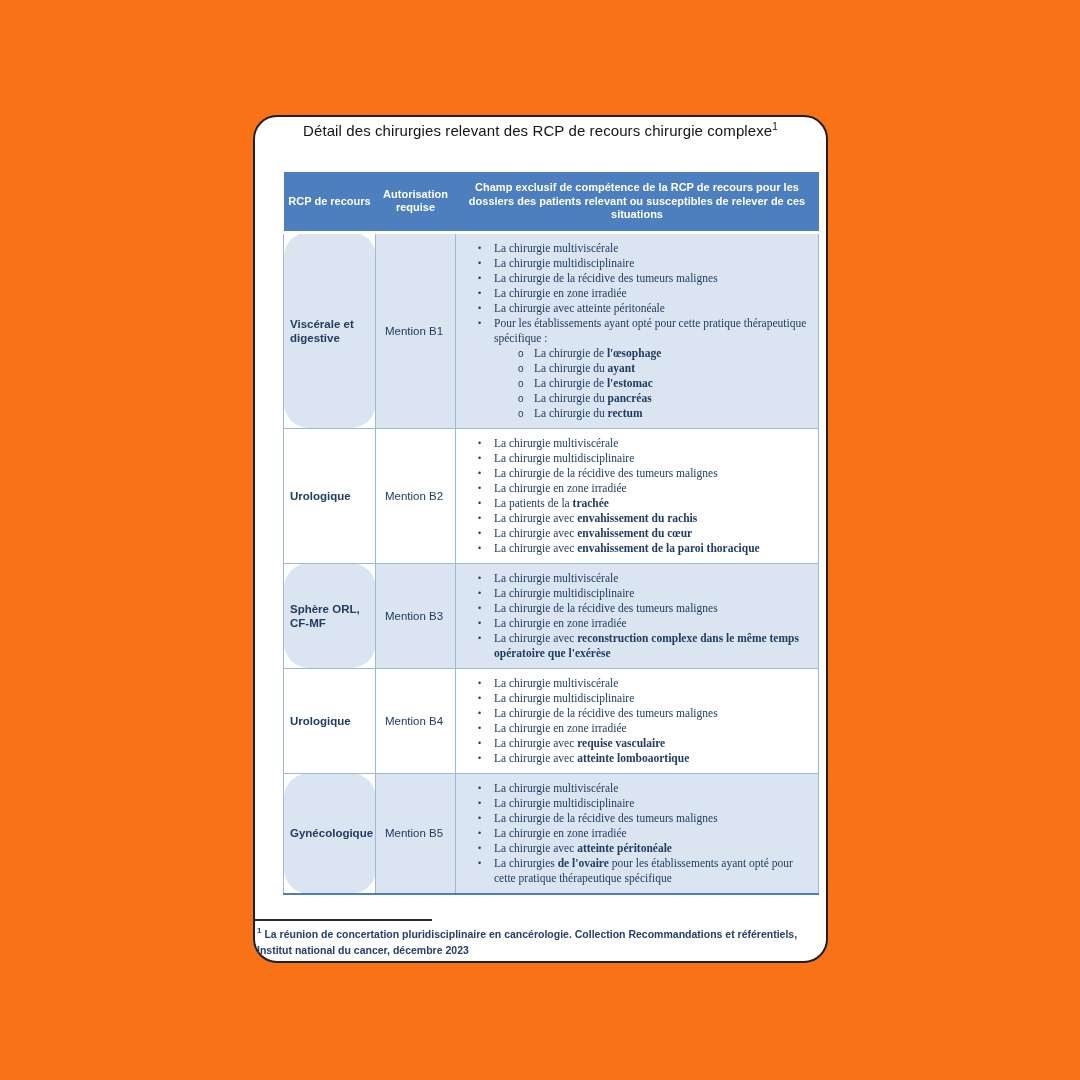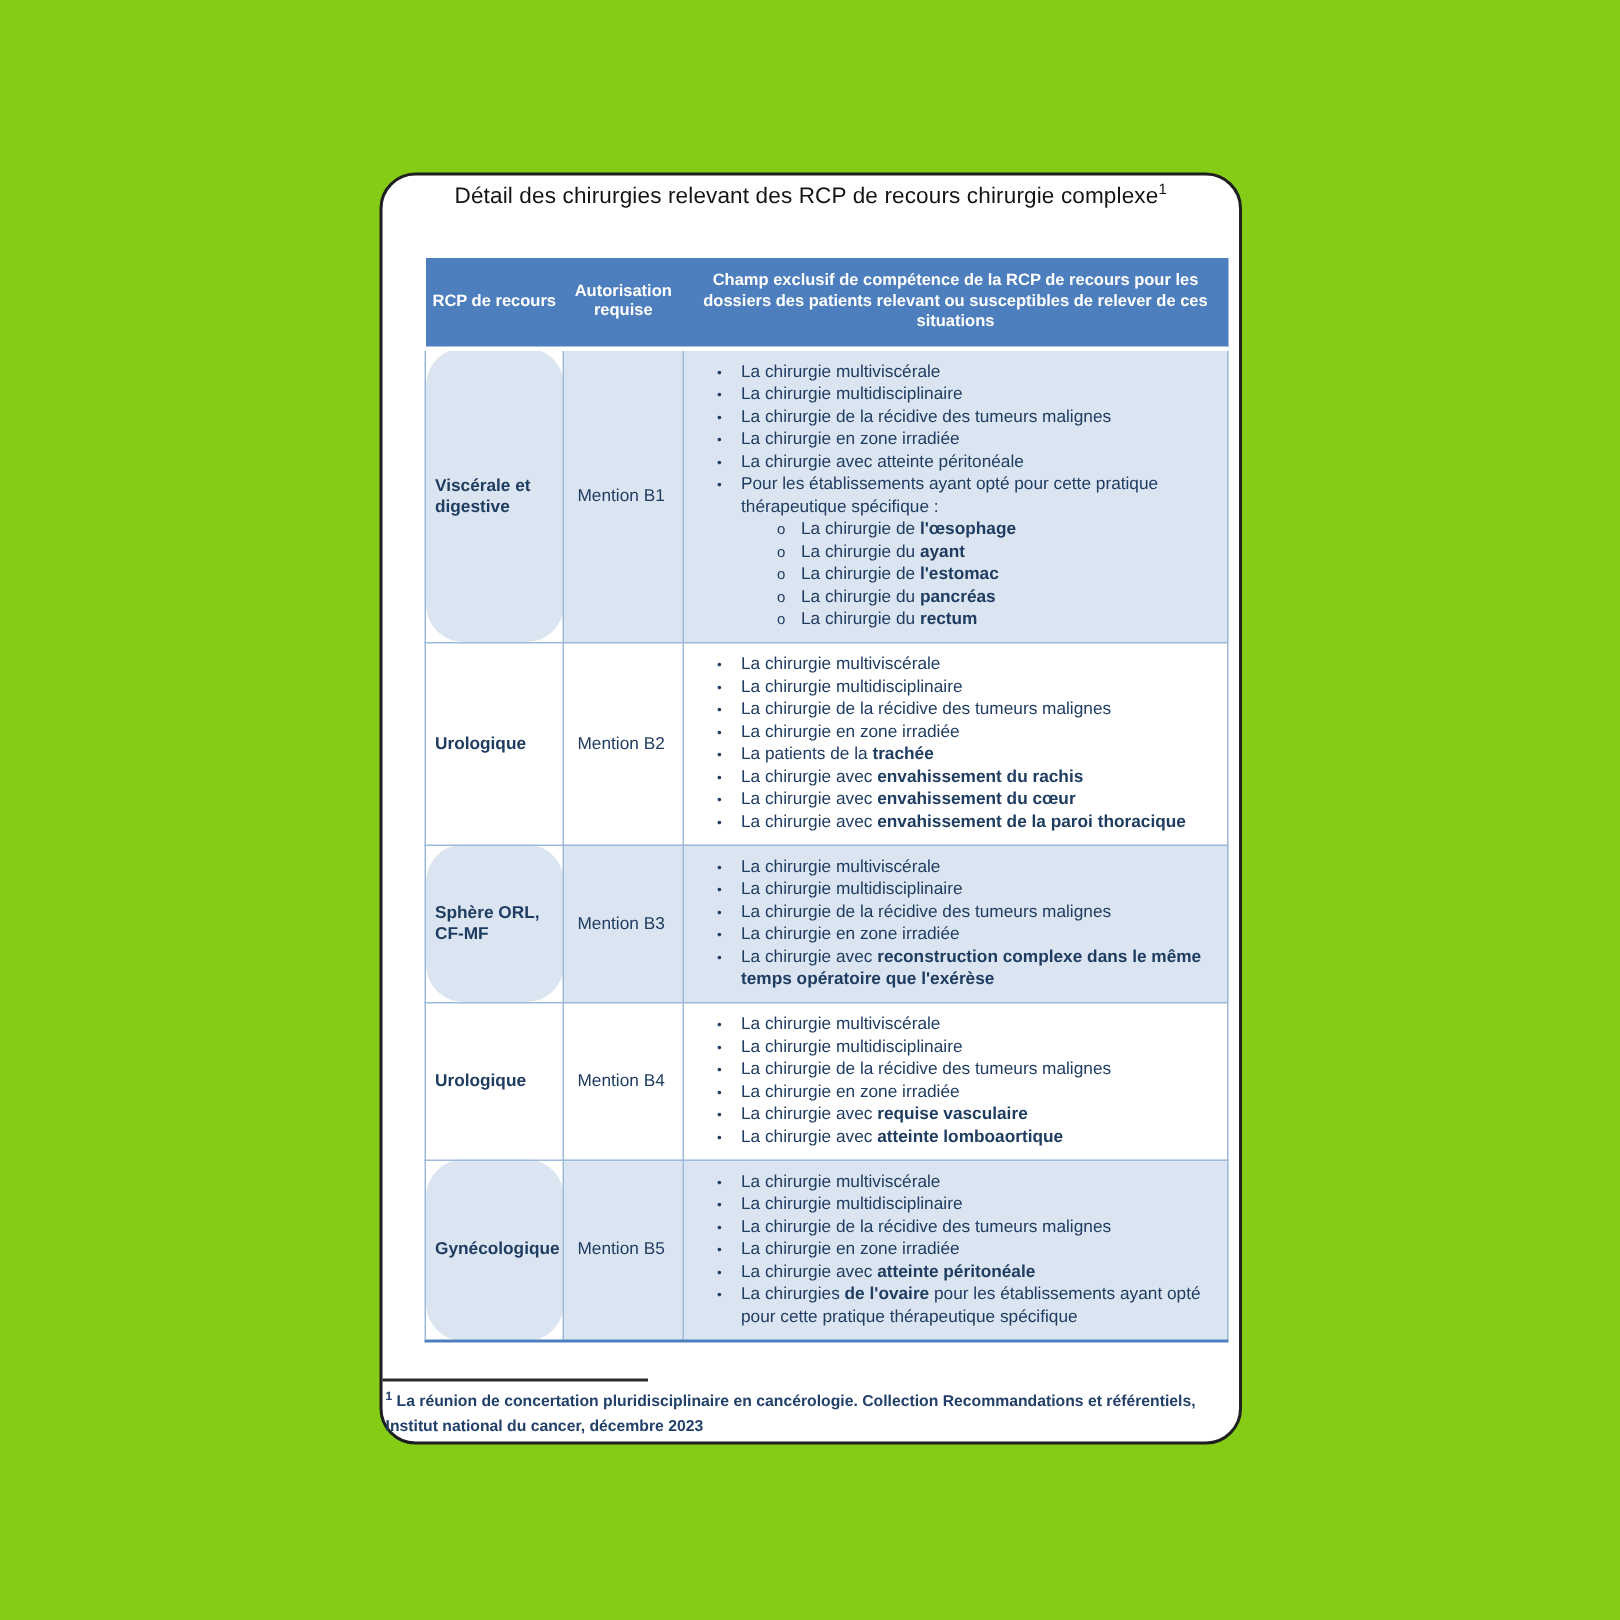--- a/index.html
+++ b/index.html
@@ -5,21 +5,21 @@
   :root{
     --header-bg:#4d7ebd;
     --shade:#dbe5f1;
     --border:#9db9d9;
     --text:#1f3c61;
     --frame-border:#1f1f1f;
   }
   *{margin:0;padding:0;box-sizing:border-box;}
   html,body{background:#ffffff;}
   body{font-family:"Liberation Sans","DejaVu Sans",sans-serif;}
-  #canvas{position:relative;width:1080px;height:1080px;background:#84cc16;overflow:hidden;}
+  #canvas{position:relative;width:1080px;height:1080px;background:#f97316;overflow:hidden;}
 
   .frame{
     position:absolute;left:253px;top:115px;width:575px;height:848px;
     background:#ffffff;border:2px solid var(--frame-border);border-radius:24px;
   }
   .title{
     position:absolute;left:253px;top:121px;width:575px;
     text-align:center;font-size:15px;color:#141414;letter-spacing:.1px;
   }
   .title sup{font-size:10px;}
@@ -43,21 +43,21 @@
   tr:last-child td{border-bottom:2px solid var(--header-bg);}
 
   td.spec{font-weight:bold;padding:6px 13px 6px 6px;line-height:14px;border-radius:25px;}
   td.mention{padding:6px 2px 6px 9px;}
   td.items{padding:7px 2px;}
 
   .li1,.li2{display:flex;line-height:15px;}
   .mk{flex:none;color:var(--text);}
   .li1 .mk{margin-left:20px;width:16px;font-size:9px;line-height:15px;}
   .li2 .mk{margin-left:60px;width:16px;font-size:10px;line-height:15px;}
-  .tx{flex:1;}
+  .tx{flex:1;font-family:Liberation Serif, serif;}
 
   .foot-rule{
     position:absolute;left:255px;top:919px;width:177px;
     border-top:2px solid #2a2a2a;
   }
   .footnote{
     position:absolute;left:257px;top:925px;width:566px;
     font-size:10.5px;font-weight:bold;
     color:#23406b;line-height:1.6;
   }

